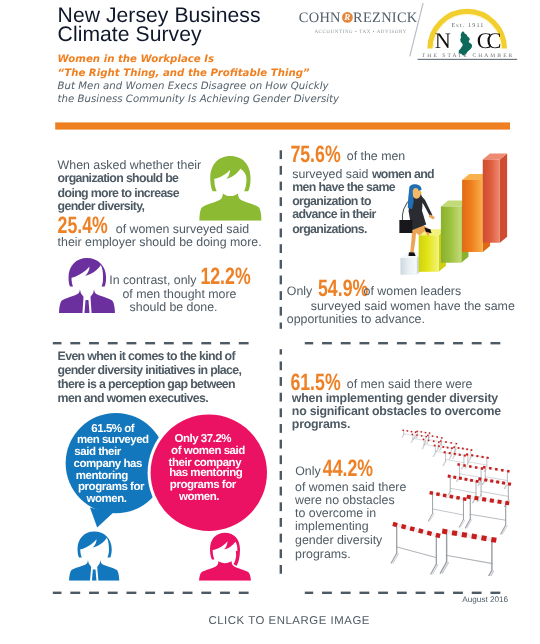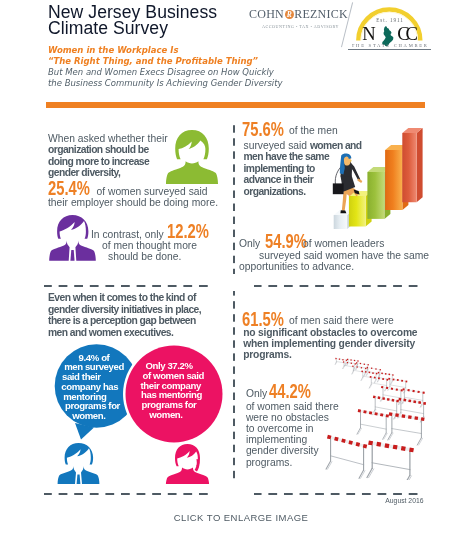--- a/index.html
+++ b/index.html
@@ -189,21 +189,21 @@
     </svg>
   </div>
 
   <div class="abs" id="s2stat1">
     <span class="stat">75.6%</span>
   </div>
   <div class="txt" id="s2l1"> of the men</div>
   <div class="txt" id="s2body">
     <div><span>surveyed said </span><b>women and</b></div>
     <div class="b">men have the same</div>
-    <div class="b">implementing to</div>
+    <div class="b">organization to</div>
     <div class="b">advance in their</div>
     <div class="b">organizations.</div>
   </div>
   <div class="txt" id="s2l7">Only </div>
   <div class="abs" id="s2stat2">
     <span class="stat">54.9%</span>
   </div>
   <div class="txt" id="s2l8"> of women leaders</div>
   <div class="txt" id="s2l9">surveyed said women have the same</div>
   <div class="txt" id="s2l10">opportunities to advance.</div>
@@ -308,21 +308,21 @@
       <path fill="#1277bd" d="M25.0,85.0 L31.0,101.5 L44.0,89.5 Z"></path>
       <circle cx="46.5" cy="48" r="41.8" fill="#1277bd"></circle>
       <path fill="#ffffff" d="M106.6,90.8 L122.6,105.0 L127.0,84.8 Z"></path>
       <circle cx="124" cy="56" r="51" fill="#ffffff"></circle>
       <path fill="#ec1263" d="M109.0,92.0 L122.5,103.0 L125.0,86.0 Z"></path>
       <circle cx="124" cy="56" r="48.5" fill="#ec1263"></circle>
     </svg>
   </div>
 
   <div class="abs bubtxt" id="bluetext">
-    <div>9.4% of</div>
+    <div>61.5% of</div>
     <div>men surveyed</div>
     <div>said their</div>
     <div>company has</div>
     <div>mentoring</div>
     <div>programs for</div>
     <div>women.</div>
   </div>
   <div class="abs bubtxt" id="pinktext">
     <div>Only 37.2%</div>
     <div>of women said</div>
@@ -361,22 +361,22 @@
         C41.2,32.9 37.4,31.8 32.4,30.1 C28.8,28.8 28.0,27.4 28.0,24.6
         C26.5,25.8 24.6,26.4 22.5,26.4 C20.4,26.4 18.5,25.8 17.0,24.6 Z"></path>
     </svg>
   </div>
 
   <div class="abs" id="s4stat1">
     <span class="stat">61.5%</span>
   </div>
   <div class="txt" id="s4l1"> of men said there were</div>
   <div class="txt" id="s4body">
+    <div class="b4">when implementing gender diversity</div>
     <div class="b4">no significant obstacles to overcome</div>
-    <div class="b4">when implementing gender diversity</div>
     <div class="b4">programs.</div>
   </div>
   <div class="txt" id="s4l5">Only </div>
   <div class="abs" id="s4stat2">
     <span class="stat">44.2%</span>
   </div>
   <div class="txt" id="s4body2">
     <div>of women said there</div>
     <div>were no obstacles</div>
     <div>to overcome in</div>

